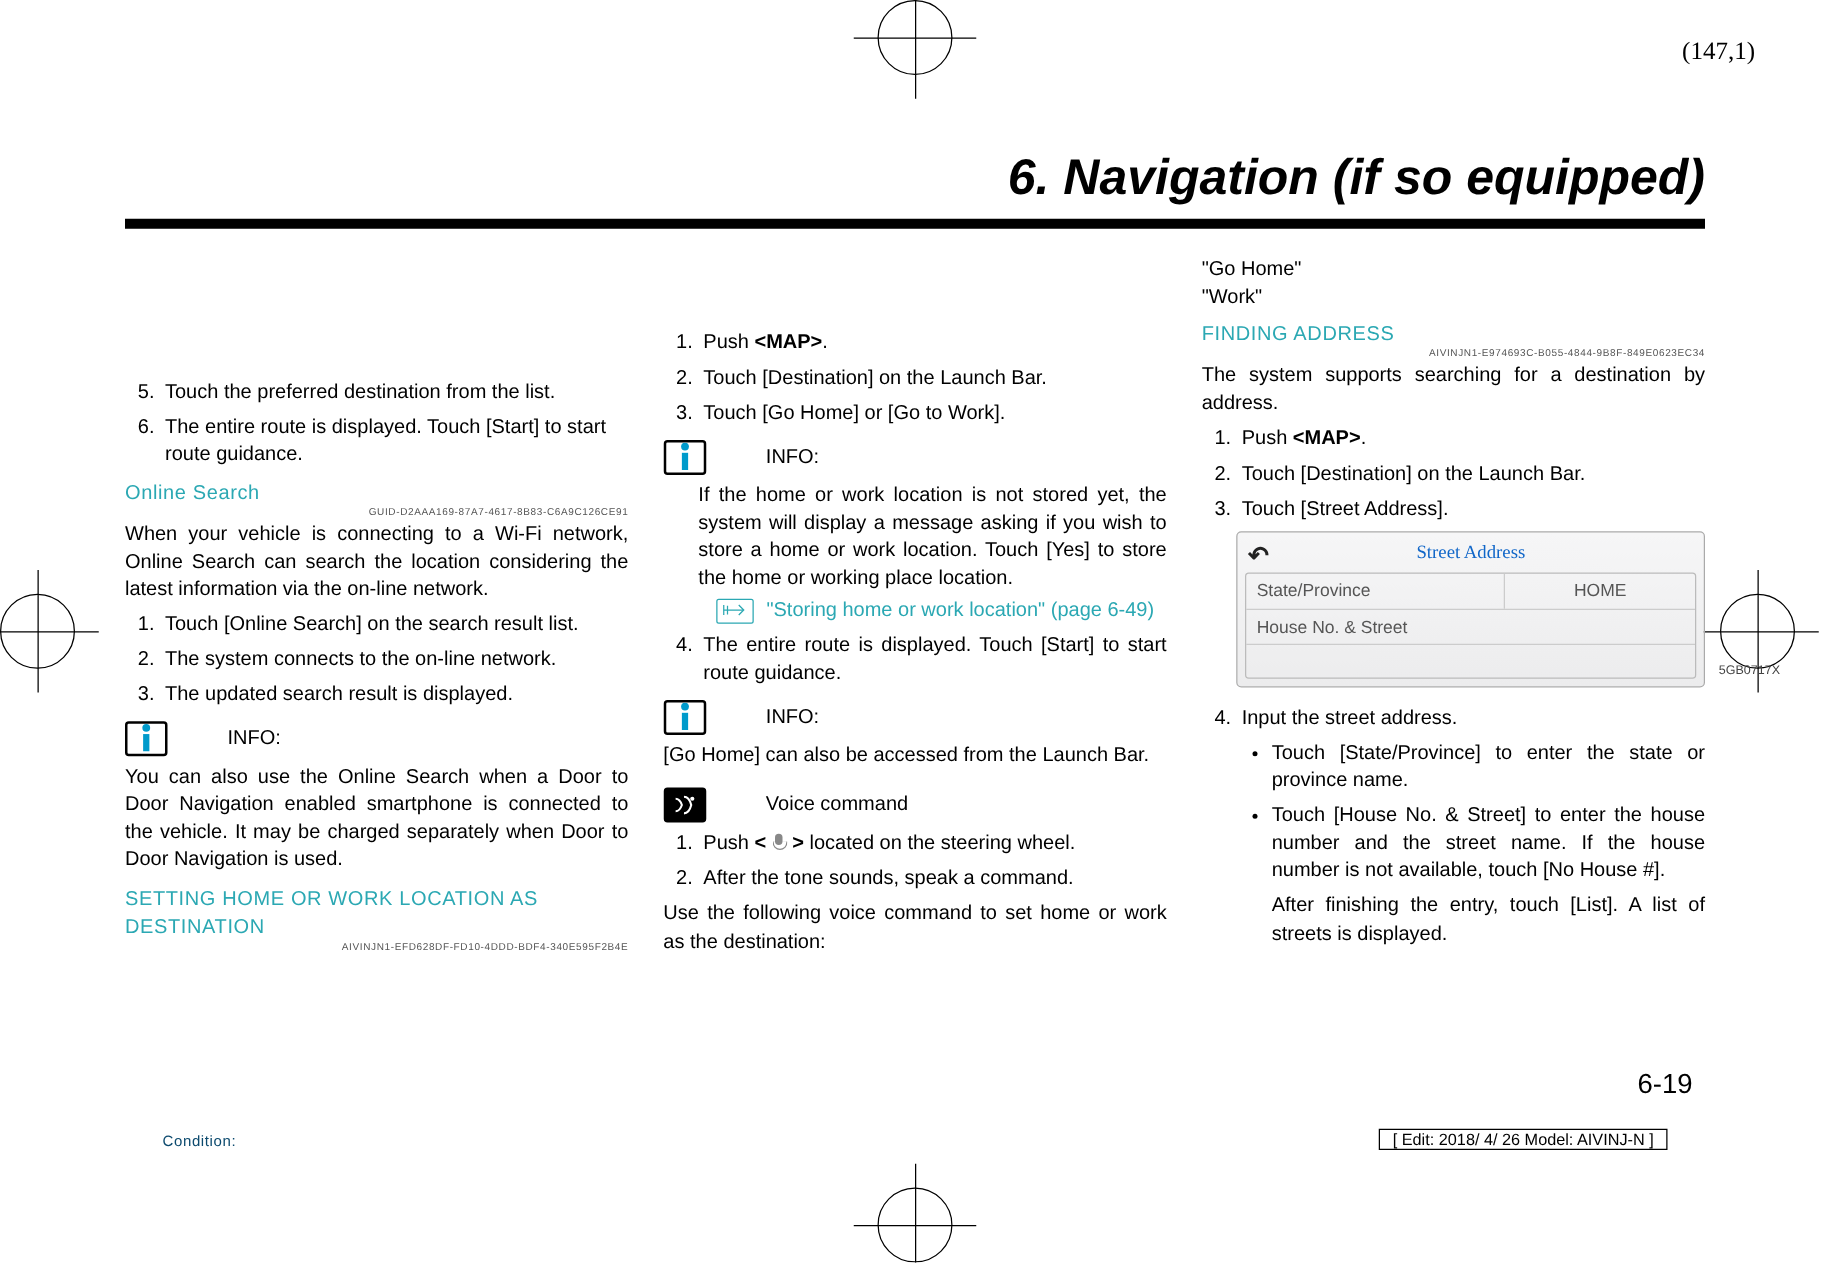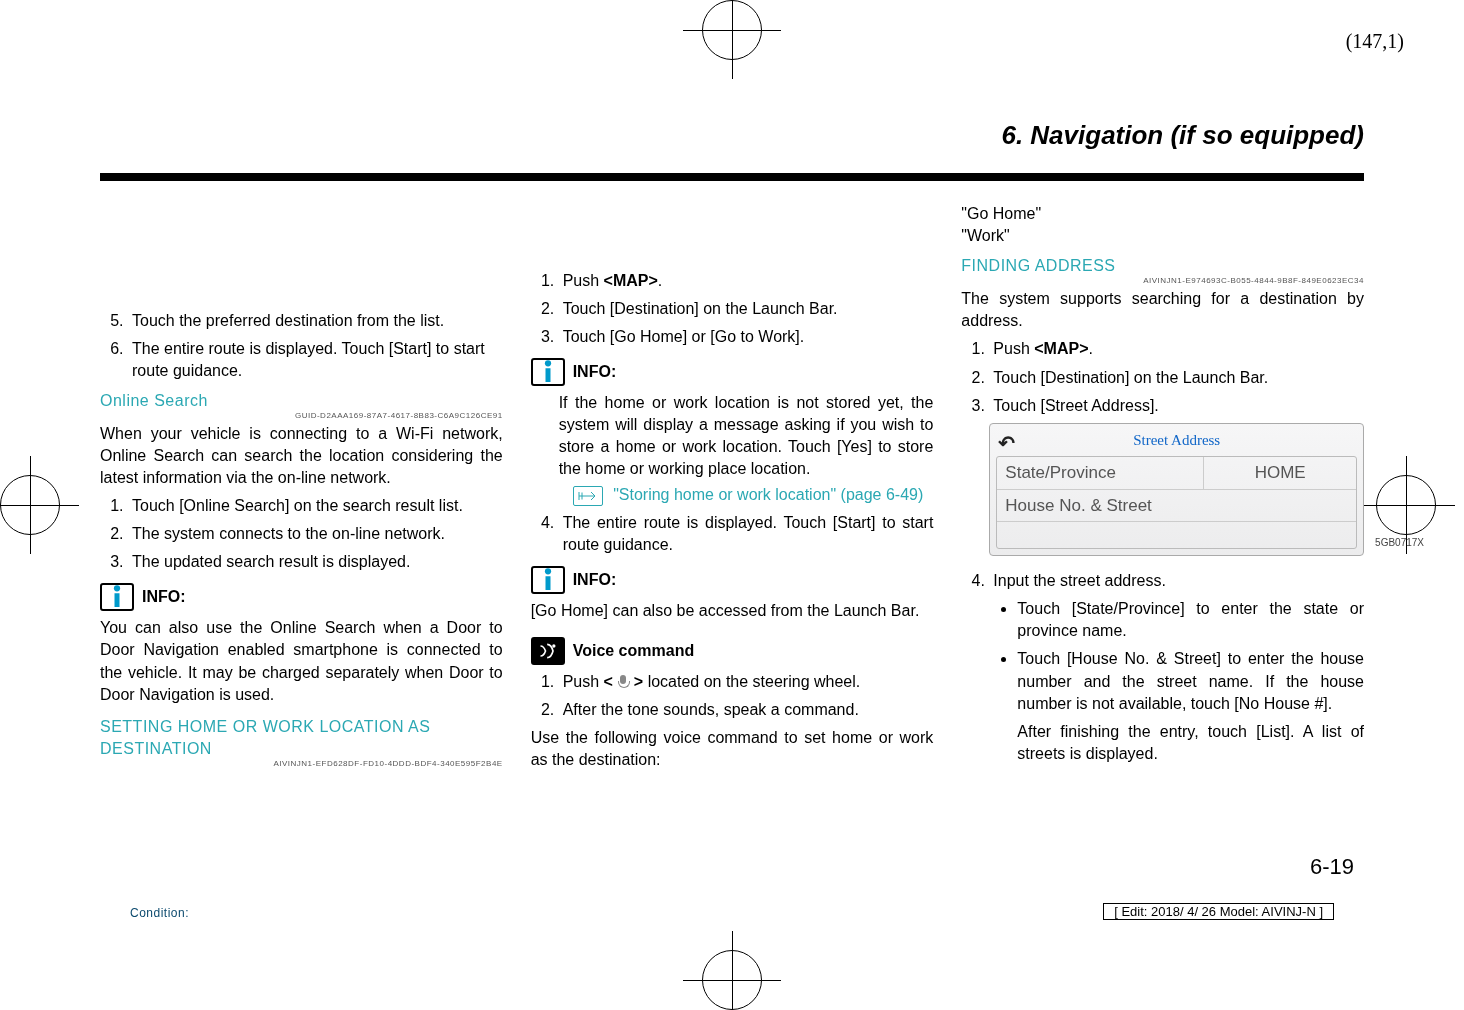--- a/index.html
+++ b/index.html
@@ -12,58 +12,58 @@
   .crop-left { position: absolute; top: 50%; left: 0; transform: translateY(-50%); }
   .crop-right { position: absolute; top: 50%; right: 28px; transform: translateY(-50%); }
   .crop-circle { width: 60px; height: 60px; border: 1px solid #000; border-radius: 50%; position: relative; }
   .crop-circle::before { content: ""; position: absolute; left: 50%; top: -20px; bottom: -20px; width: 1px; background: #000; }
   .crop-circle::after { content: ""; position: absolute; top: 50%; left: -20px; right: -20px; height: 1px; background: #000; }
 
   .folio { position: absolute; top: 30px; right: 60px; font-family: "Times New Roman", serif; font-size: 20px; }
 
   
   .page-area { position: absolute; top: 120px; bottom: 120px; left: 100px; right: 100px; }
-  .heading { text-align: right; font-size: 26px; font-weight: bold; font-style: italic; padding-bottom: 22px; }
+  .heading { text-align: right; font-size: 40px; font-weight: bold; font-style: italic; padding-bottom: 10px; }
   .heading-rule { height: 8px; background: #000; margin-bottom: 22px; }
 
   .cols { display: flex; gap: 28px; align-items: flex-end; }
   .col { flex: 1; font-size: 16px; line-height: 1.38; }
 
   .ol { padding-left: 28px; }
   .ol > li { margin-bottom: 6px; padding-left: 4px; }
   .ul { list-style: disc; padding-left: 24px; }
   .ul > li { margin-bottom: 6px; }
   .sub { margin-left: 28px; }
   .justify { text-align: justify; }
   .tiny { font-family: "Arial Narrow", Arial, sans-serif; font-size: 8px; letter-spacing: .5px; color: #555; }
   .subhead-cyan { color: #2ba8b3; font-family: "Arial Narrow", Arial, sans-serif; font-size: 16px; letter-spacing: .5px; margin-top: 8px; }
   .guid { text-align: right; margin-top: -2px; margin-bottom: 2px; }
 
   .info-row { display: flex; align-items: center; gap: 8px; margin: 10px 0 6px; }
   .voice-row { display: flex; align-items: center; gap: 8px; margin: 14px 0 6px; }
   .icon-box { width: 34px; height: 28px; border: 2px solid #000; border-radius: 3px; display: flex; align-items: center; justify-content: center; font-weight: bold; font-size: 18px; background: #fff; position: relative; }
-  .icon-label { font-weight: bold; }
+  .icon-label { font-weight: normal; margin-left: 40px; }
   .voice-icon { background: #000; color: #fff; border-color: #000; }
   .voice-icon svg { width: 20px; height: 20px; }
 
   .pointer { display: inline-block; vertical-align: middle; margin-right: 6px; padding: 0 4px; border: 1px solid #2ba8b3; border-radius: 2px; line-height: 1.15; }
   .pointer svg { width: 20px; height: 14px; vertical-align: -2px; }
   .quote-cyan { color: #2ba8b3; }
   .mic { display: inline-block; width: 12px; height: 14px; vertical-align: -2px; position: relative; }
   .mic::before { content: ""; position: absolute; left: 3px; top: 0; width: 6px; height: 9px; border-radius: 3px; background: #888; }
   .mic::after { content: ""; position: absolute; left: 1px; top: 6px; width: 10px; height: 6px; border: 1px solid #888; border-top: none; border-radius: 0 0 6px 6px; }
 
   
   .shot-wrap { position: relative; }
   .tiny-side { position: absolute; right: -60px; bottom: 6px; font-size: 10px; color: #444; }
   .shot { width: 100%; border: 1px solid #aaa; border-radius: 4px; margin: 6px 0 14px; background: linear-gradient(#f6f6f7,#ececed); padding: 6px; }
   .shot-title { text-align: center; color: #1066c8; font-family: "Segoe Script","Comic Sans MS",cursive; font-size: 15px; margin-bottom: 6px; position: relative; }
   .back-arrow { position: absolute; left: 2px; top: 0; font-size: 20px; font-weight: bold; color: #222; }
   .shot-inner { border: 1px solid #bbb; border-radius: 3px; }
-  .shot-row { display: flex; border-bottom: 1px solid #ccc; font-size: 17px; color: #555; }
+  .shot-row { display: flex; border-bottom: 1px solid #ccc; font-size: 14px; color: #555; }
   .shot-row:last-child { border-bottom: none; height: 26px; }
   .shot-cell-a { flex: 1.4; padding: 4px 8px; border-right: 1px solid #ccc; }
   .shot-cell-b { flex: 1; padding: 4px 8px; text-align: center; }
   .shot-cell-full { flex: 1; padding: 4px 8px; }
 
   
   .condition { position: absolute; bottom: 90px; left: 130px; color: #0c4a6e; font-family: "Arial Narrow", Arial, sans-serif; font-size: 12px; letter-spacing: .5px; }
   .pgnum { position: absolute; bottom: 130px; right: 110px; font-size: 22px; }
   .editstamp { position: absolute; bottom: 90px; right: 130px; font-size: 13px; border: 1px solid #000; padding: 0 10px; }
 </style>

